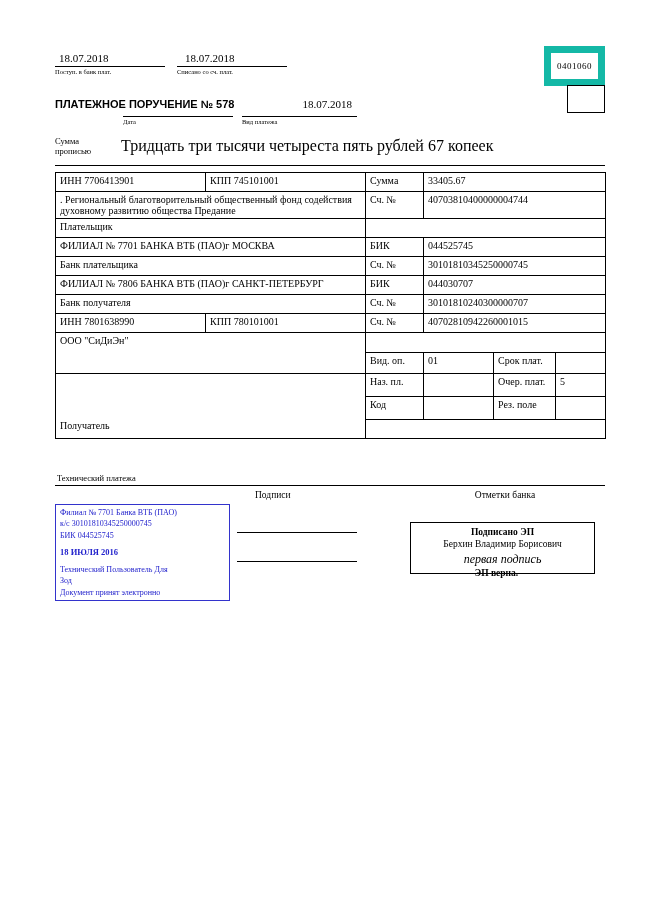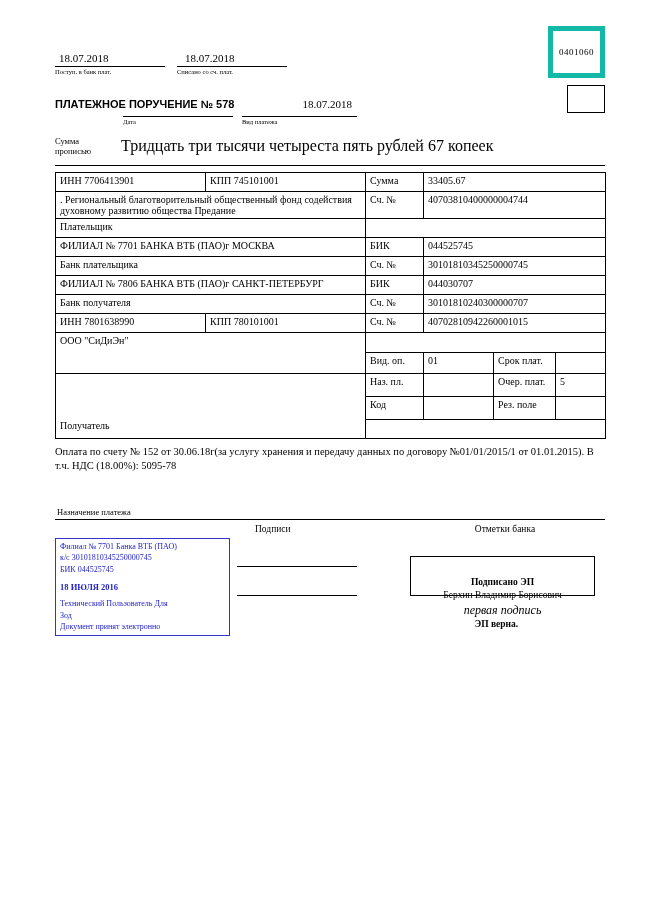--- a/index.html
+++ b/index.html
@@ -30,24 +30,24 @@
   }
   .top-date {
     font-size: 11px;
     width: 110px;
     text-align: left;
     padding-left: 4px;
   }
   .form-code {
     position: absolute;
     right: 55px;
-    top: 26px;
-    border: 5px solid #14b8a6;
+    top: 46px;
+    border: 7px solid #14b8a6;
     font-size: 9px;
-    padding: 16px 6px;
+    padding: 8px 6px;
     letter-spacing: 0.5px;
   }
   .underline-pair {
     display: flex;
     gap: 12px;
     margin-top: 2px;
   }
   .ul-cell {
     border-top: 1px solid #000;
     width: 110px;
@@ -216,25 +216,25 @@
   .sig-line {
     border-top: 1px solid #000;
     height: 28px;
   }
 
   .bank-marks {
     position: absolute;
     left: 355px;
     top: 32px;
     width: 185px;
-    height: 40px;
+    height: 52px;
     border: 1px solid #000;
     text-align: center;
     font-size: 9px;
-    padding-top: 19px;
+    padding-top: 3px;
     box-sizing: border-box;
     line-height: 1.35;
   }
   .bank-marks .b1 { font-weight: bold; font-size: 9.5px; }
   .bank-marks .b2 { font-size: 9.5px; }
   .bank-marks .b3 { font-style: italic; font-size: 12px; }
   .bank-marks .b4 { font-weight: bold; font-size: 9.5px; text-align: center; padding-right: 12px; }
 </style>
 </head>
 <body>
@@ -366,22 +366,21 @@
         <td class="val"></td>
         <td class="lbl">Рез. поле</td>
         <td class="val"></td>
       </tr>
       <tr>
         <td class="nb-all" colspan="4" style="height:10px"></td>
       </tr>
     </tbody>
   </table>
 
-  <div class="purpose">Оплата по счету № 152 от 30.06.18г(за услугу хранения и передачу данных по договору №01/01/2015/1 от 01.01.2015). В т.ч. НДС (18.00%): 5095-78</div>
-  <div class="purpose-label">Назначение платежа</div>
+  <div class="purpose-label">Технический платежа</div>
   <div class="purpose-rule"></div>
 
   <div class="sig-area">
     <div class="sig-headers">
       <div class="sig-h1"></div>
       <div class="sig-h2">Подписи</div>
       <div class="sig-h3">Отметки банка</div>
     </div>
 
     <div class="stamp">

